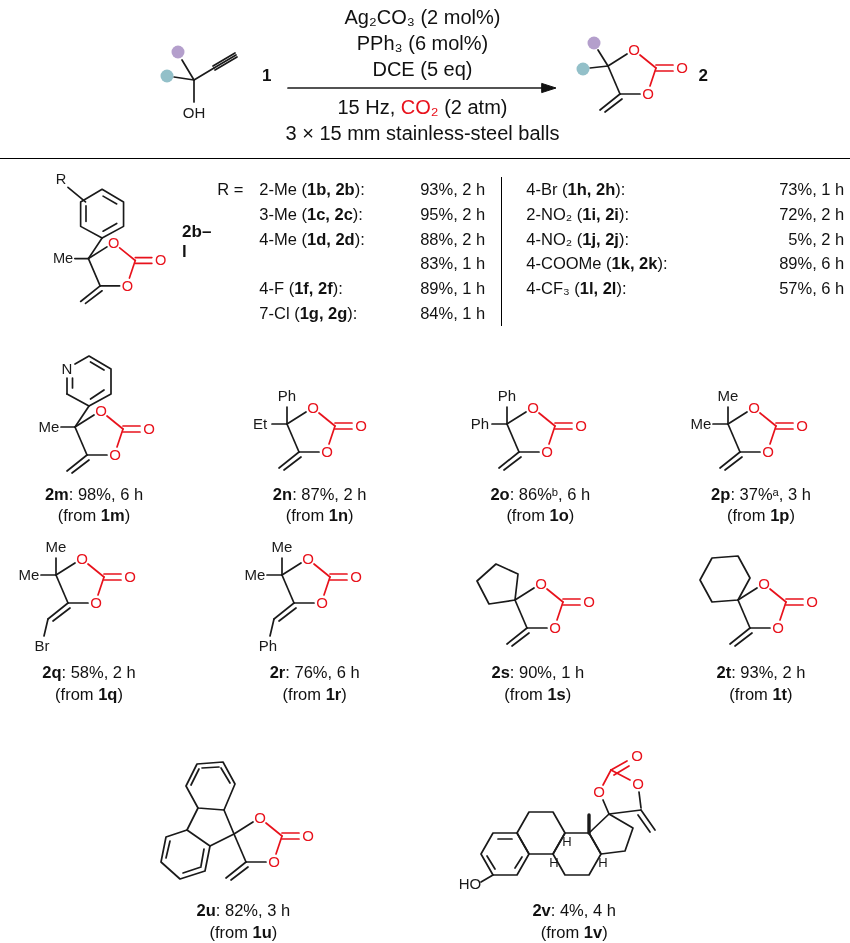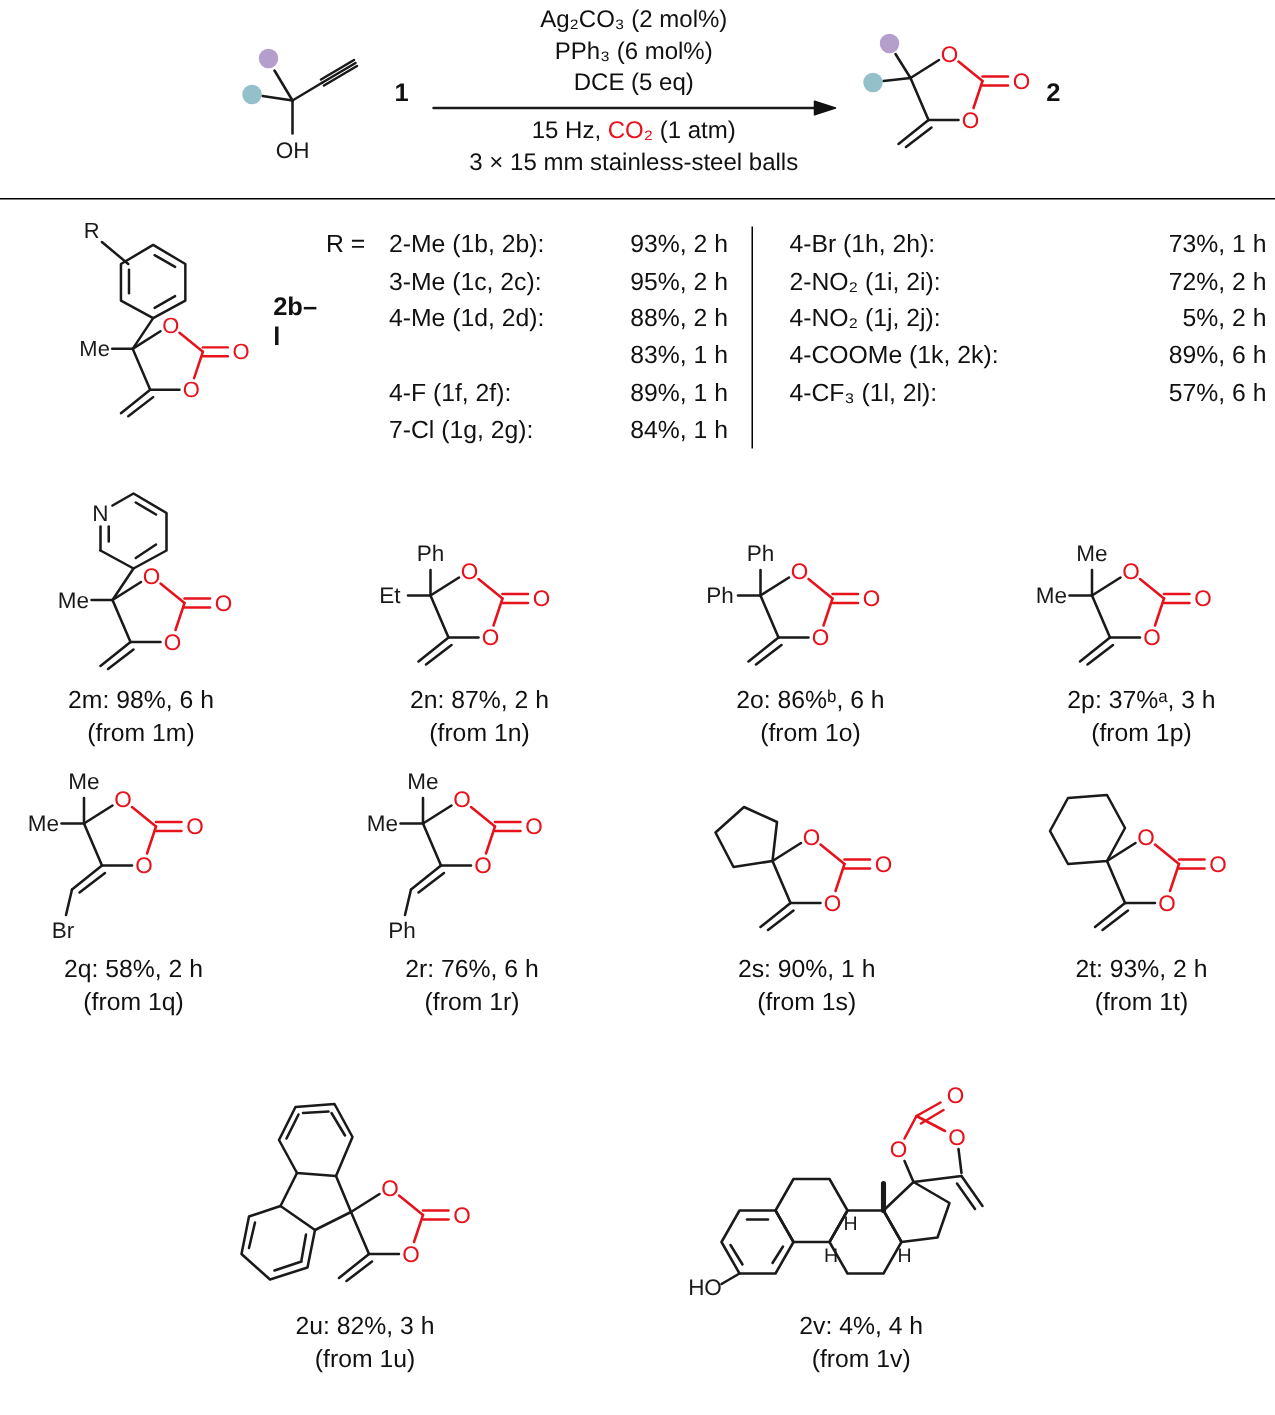--- a/index.html
+++ b/index.html
@@ -2,28 +2,28 @@
 <html style="--red: #e8121c; --purple: #b49fcc; --teal: #93c0c9;"><head>
 <meta charset="utf-8">
 <style>
   html,body { margin:0; padding:0; background:#fff; }
   body {
     width:850px;
     font-family:"Liberation Sans","DejaVu Sans",sans-serif;
     color:#111; font-size:16.5px;
   }
   .page { width:850px; }
-  .b { font-weight:normal; }
+  .b { font-weight:bold; }
   .redtxt { color:var(--red); }
 
   
   .scheme { display:flex; align-items:center; justify-content:center; gap:14px; padding:4px 0 6px; }
   .mol { display:flex; flex-direction:row; align-items:center; }
   .mol .lbl { font-weight:bold; font-size:17px; margin-top:1px; }
-  .arrowblk { display:flex; flex-direction:column; align-items:center; font-size:16px; line-height:1.3; text-align:center; }
+  .arrowblk { display:flex; flex-direction:column; align-items:center; font-size:20px; line-height:1.3; text-align:center; }
   .rule { border:none; border-top:1.8px solid #000; margin:6px 0 8px; }
 
   
   .scope { display:flex; align-items:flex-start; padding:0 6px 2px 26px; }
   .scope-cols { display:flex; margin-top:10px; margin-left:2px; }
   .col-left { width:268px; }
   .col-right { width:318px; border-left:1.3px solid #000; padding-left:24px; margin-left:16px; }
   .srow { display:grid; grid-template-columns:42px 1fr auto; line-height:1.5; }
   .col-right .srow { grid-template-columns:1fr auto; }
   .res { text-align:right; }
@@ -91,21 +91,21 @@
     </div>
 
     <div class="arrowblk">
       <div>Ag₂CO₃ (2 mol%)</div>
       <div>PPh₃ (6 mol%)</div>
       <div>DCE (5 eq)</div>
       <svg width="272" height="12" viewBox="0 0 272 12">
         <line x1="2" y1="6" x2="258" y2="6"></line>
         <polygon class="ah" points="256,1.5 270,6 256,10.5"></polygon>
       </svg>
-      <div><span>15 Hz, </span><span class="redtxt">CO₂</span><span> (1 atm)</span></div>
+      <div><span>15 Hz, </span><span class="redtxt">CO₂</span><span> (2 atm)</span></div>
       <div>3 × 15 mm stainless-steel balls</div>
     </div>
 
     <div class="mol">
       <svg width="125" height="95" viewBox="0 0 125 95">
         <use href="#carb" x="18" y="14"></use>
         <use href="#exo" x="18" y="14"></use>
         <line x1="34" y1="38" x2="24" y2="22"></line>
         <circle class="dotP" cx="20" cy="15" r="6.5"></circle>
         <line x1="34" y1="38" x2="16" y2="40"></line>

